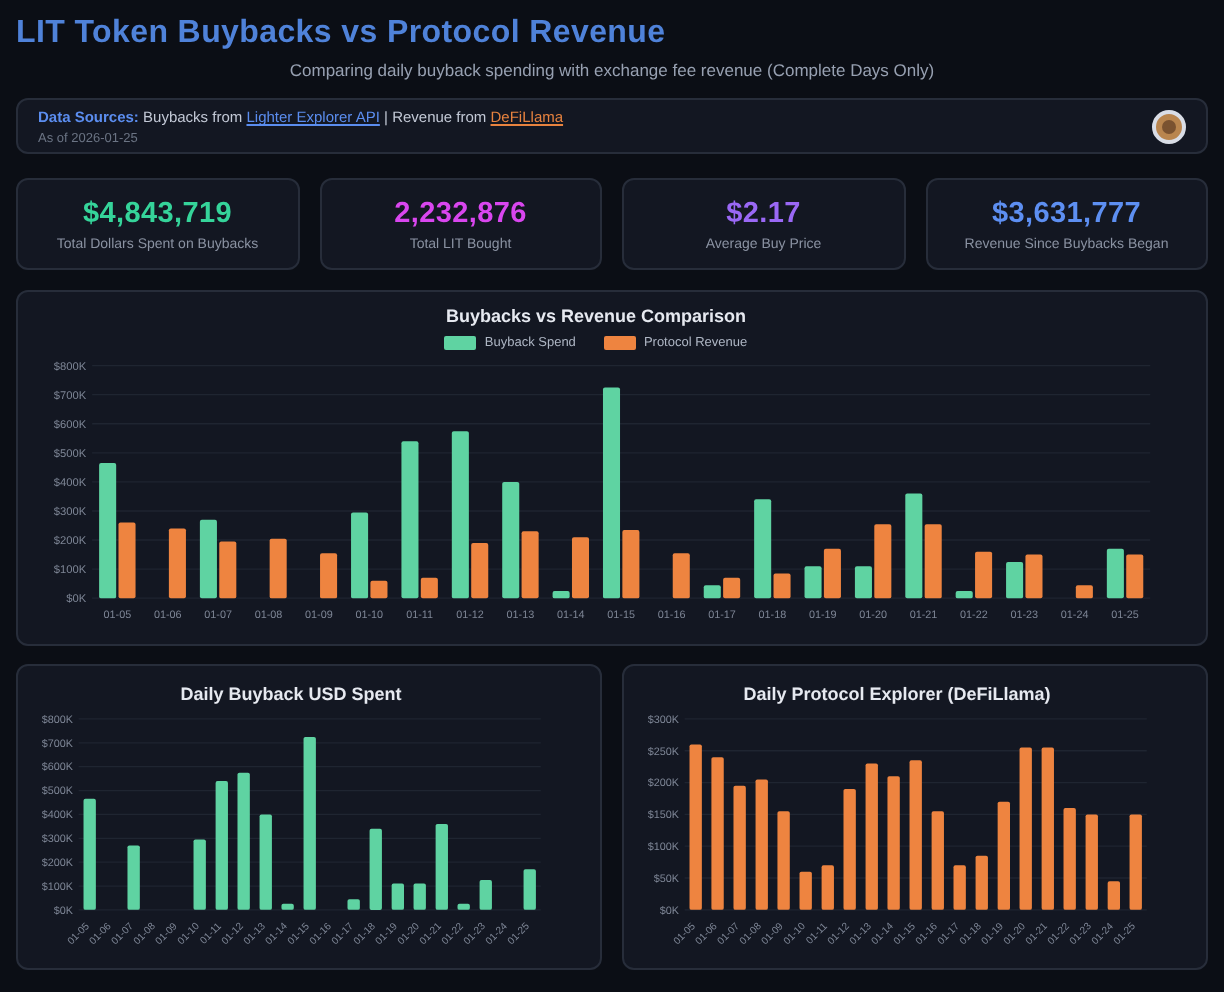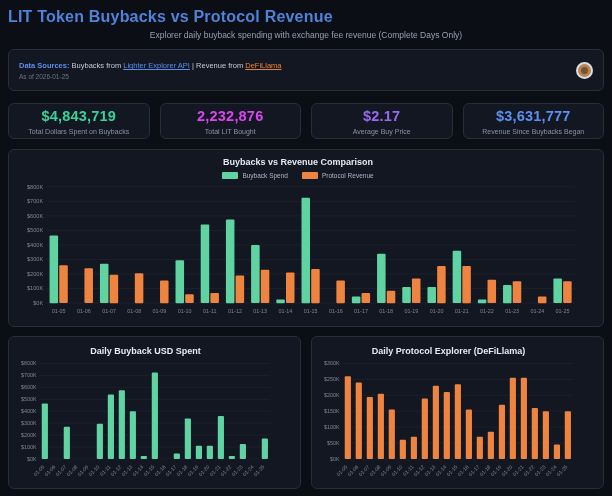--- a/index.html
+++ b/index.html
@@ -15,40 +15,40 @@
     text-align:left; color:#4f82d9; font-size:16px; font-weight:bold;
     letter-spacing:.2px; margin-top:2px;
   }
   .page-subtitle {
     text-align:center; color:#97a0b1; font-size:8.5px; margin-top:4px;
   }
   .card {
     background:#131722; border:1px solid #272d3a; border-radius:6px;
   }
   .sources-bar {
-    margin-top:9px; height:42px; display:flex; align-items:center;
+    margin-top:9px; height:28px; display:flex; align-items:center;
     justify-content:space-between; padding:0 10px;
   }
   .sources-text { font-size:7.5px; color:#c3c9d6; line-height:1.5; }
   .sources-label { color:#5b8def; font-weight:bold; }
   .src-link { text-decoration:underline; cursor:pointer; }
   .src-link.blue { color:#5b8def; }
   .src-link.orange { color:#e8833f; }
   .as-of { font-size:6.5px; color:#6b7484; margin-top:1px; }
   .avatar {
     width:17px; height:17px; border-radius:50%;
     background:#b9854e; border:2px solid #d9dde6; position:relative;
   }
   .avatar::after {
     content:""; position:absolute; left:3px; top:3px; width:7px; height:7px;
     border-radius:50%; background:#7a5230;
   }
   .stats-row { display:flex; gap:10px; margin-top:12px; }
   .stat-card {
-    flex:1; height:36px; display:flex; flex-direction:column;
+    flex:1; height:46px; display:flex; flex-direction:column;
     align-items:center; justify-content:center; gap:4px;
   }
   .stat-value { font-size:14.5px; font-weight:bold; letter-spacing:.2px; }
   .stat-label { font-size:7px; color:#8a92a2; }
   .chart-card { margin-top:10px; padding:7px 24px 4px 8px; }
   .chart-title { text-align:center; font-size:9px; font-weight:bold; color:#e6e9f0; }
   .legend { display:flex; justify-content:center; gap:14px; margin-top:5px; }
   .legend-item { display:flex; align-items:center; gap:4px; }
   .legend-swatch { width:16px; height:7px; border-radius:1px; display:inline-block; }
   .legend-label { font-size:6.5px; color:#aeb6c4; }
@@ -56,21 +56,21 @@
   .bottom-card { flex:1; padding:9px 24px 2px 6px; }
   .chart-box svg { display:block; width:100%; height:auto; font-family:inherit; }
   .main-chart-box { margin-top:2px; }
 </style>
 </head>
 <body>
 
 <div class="page">
 
   <div class="page-title">LIT Token Buybacks vs Protocol Revenue</div>
-  <div class="page-subtitle">Explorer daily buyback spending with exchange fee revenue (Complete Days Only)</div>
+  <div class="page-subtitle">Comparing daily buyback spending with exchange fee revenue (Complete Days Only)</div>
 
   <div class="card sources-bar">
     <div>
       <div class="sources-text">
         <span class="sources-label">Data Sources:</span>
         <span>Buybacks from</span>
         <span class="src-link blue">Lighter Explorer API</span>
         <span>| Revenue from</span>
         <span class="src-link orange">DeFiLlama</span>
       </div>

